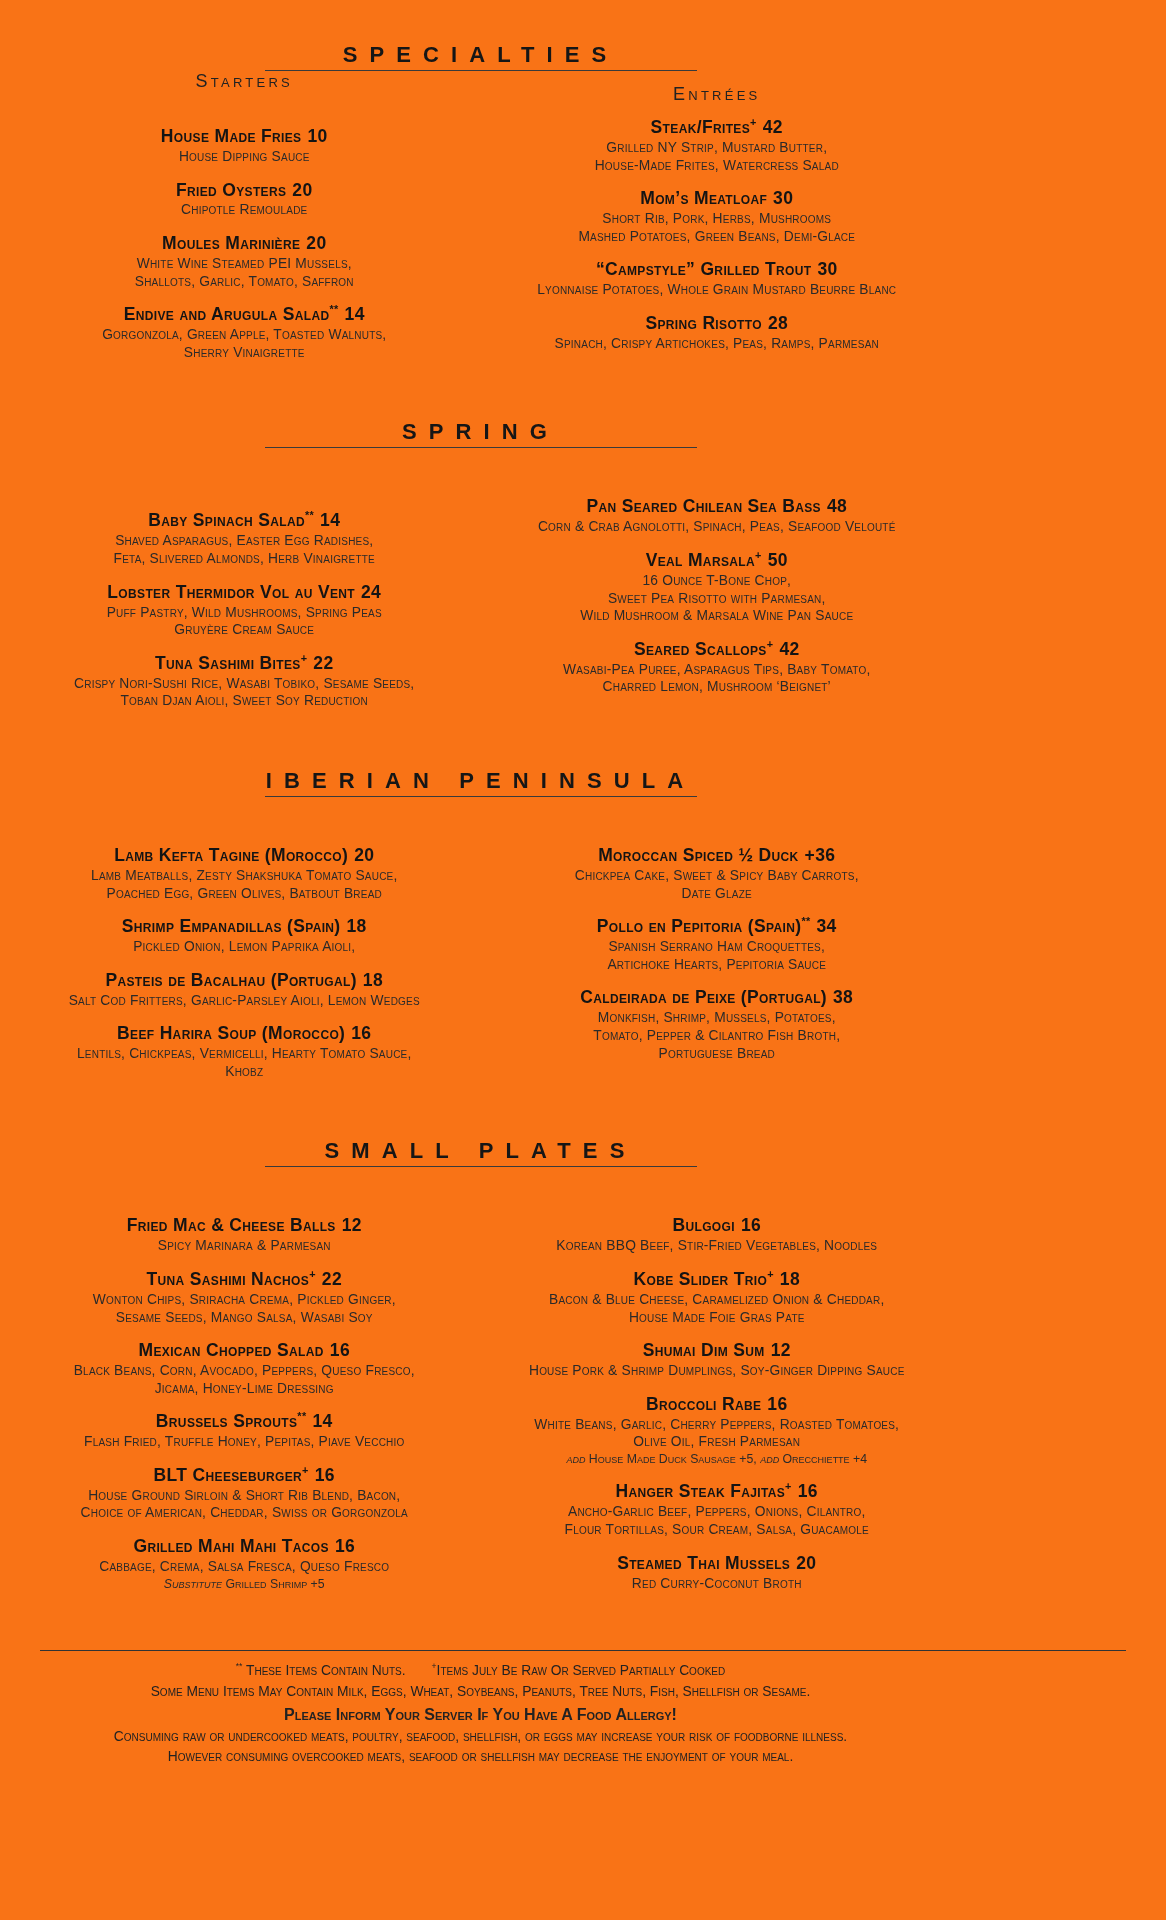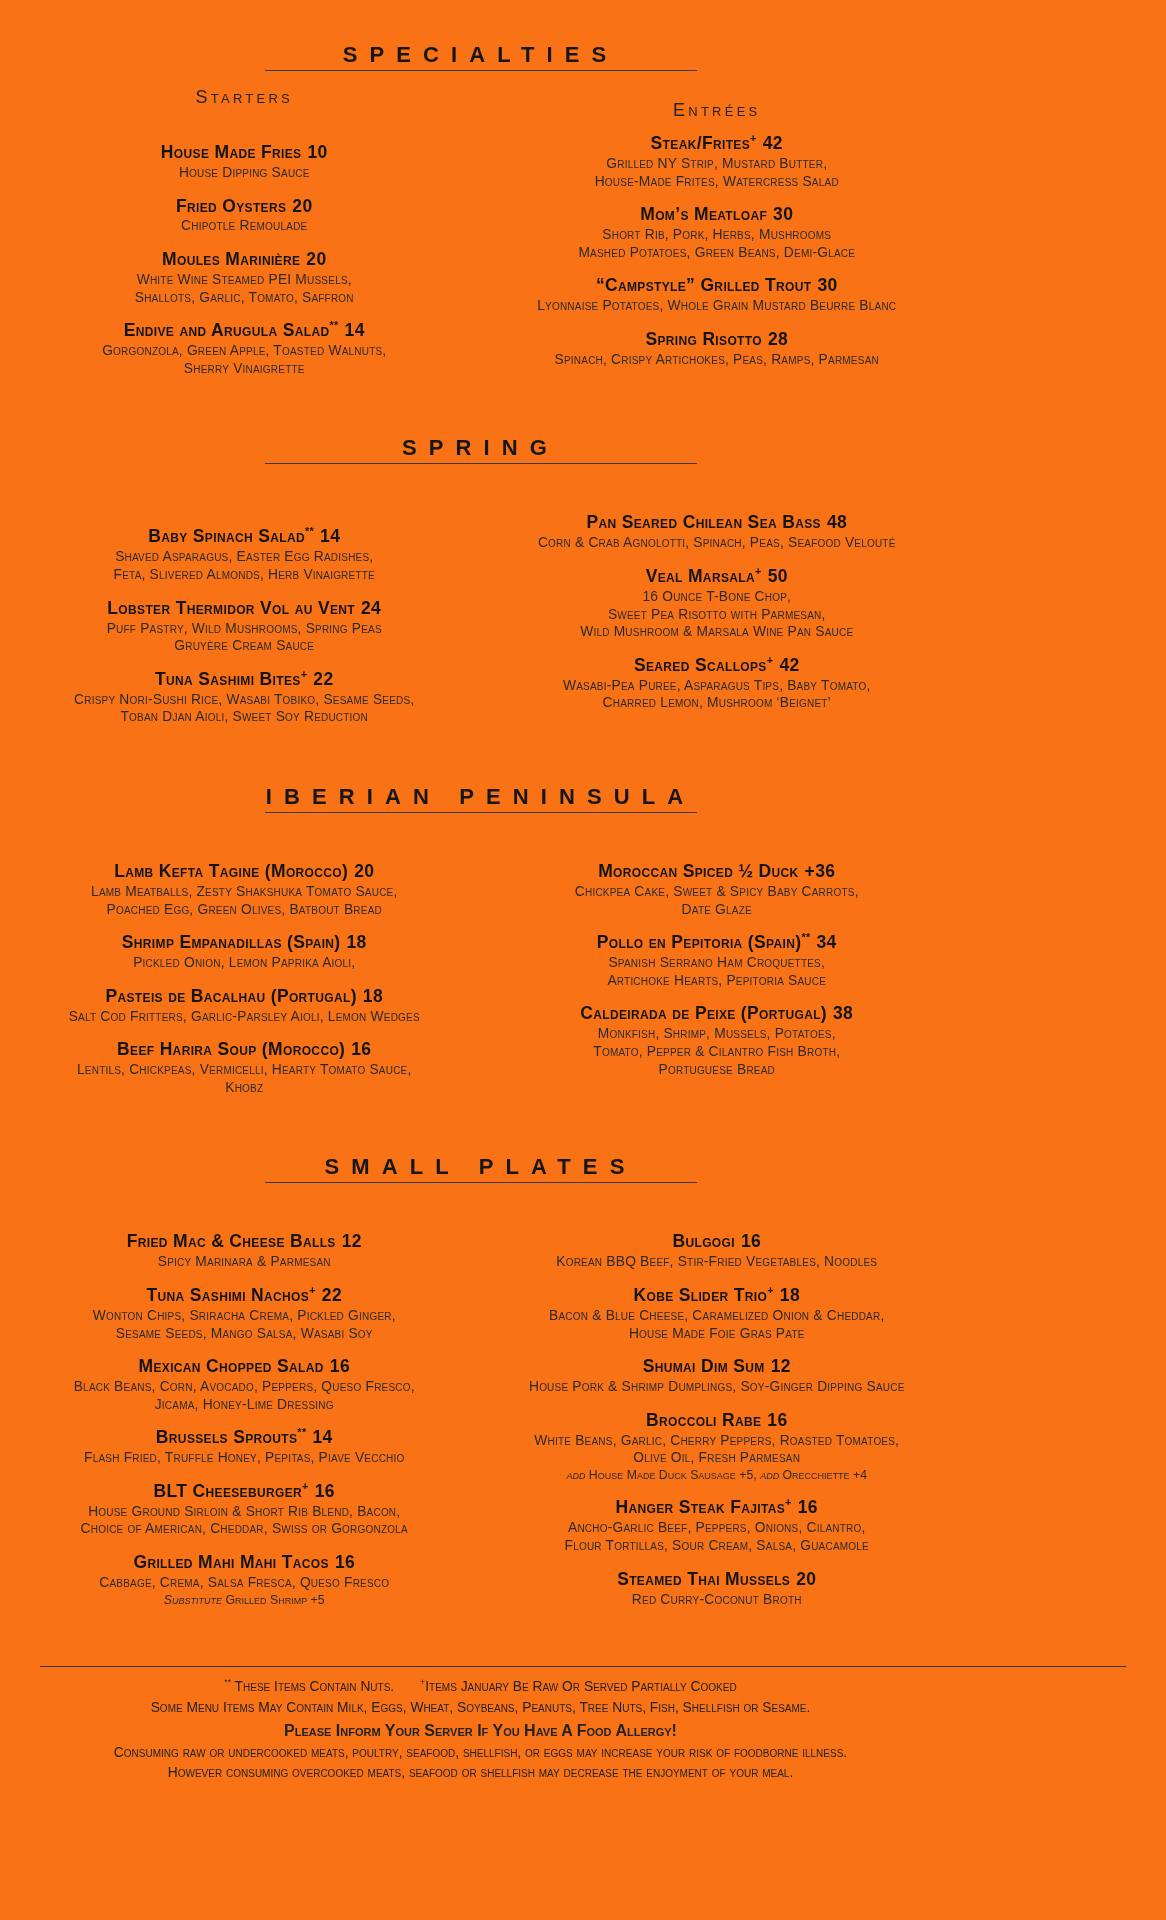--- a/index.html
+++ b/index.html
@@ -27,21 +27,21 @@
     letter-spacing: 0.55em;
     text-transform: uppercase;
     color: #161616;
     white-space: nowrap;
   }
   .section-rule {
     width: 432px;
     margin: 2px auto 0;
     border-bottom: 1.6px solid #3a3a3a;
   }
-  .columns { display: flex; margin-top: 16px; }
+  .columns { display: flex; }
   .menu-section:not(.sec-specialties) .columns { margin-top: 48px; }
   .sec-spring .column:first-child { padding-top: 14px; }
   .column { width: 50%; text-align: center; padding: 0 6px; }
   .col-heading {
     font-variant: small-caps;
     font-size: 18px;
     letter-spacing: 0.18em;
     color: #222222;
     margin-bottom: 34px;
   }
@@ -293,20 +293,20 @@
             </div>
           </div>
         </section>
       </div>
   </main>
 
   <div class="footer-rule"></div>
 
   <footer class="footer">
     <div class="f-line">
-      <span><sup class="marker">**</sup> <span>These Items Contain Nuts.</span></span><span class="gap"></span><span><sup class="marker">+</sup><span>Items January Be Raw Or Served Partially Cooked</span></span>
+      <span><sup class="marker">**</sup> <span>These Items Contain Nuts.</span></span><span class="gap"></span><span><sup class="marker">+</sup><span>Items July Be Raw Or Served Partially Cooked</span></span>
     </div>
     <div class="f-line">Some Menu Items May Contain Milk, Eggs, Wheat, Soybeans, Peanuts, Tree Nuts, Fish, Shellfish or Sesame.</div>
     <div class="f-line bold">Please Inform Your Server If You Have A Food Allergy!</div>
     <div class="f-line">Consuming raw or undercooked meats, poultry, seafood, shellfish, or eggs may increase your risk of foodborne illness.</div>
     <div class="f-line">However consuming overcooked meats, seafood or shellfish may decrease the enjoyment of your meal.</div>
   </footer>
 </div>
 
 </body></html>

